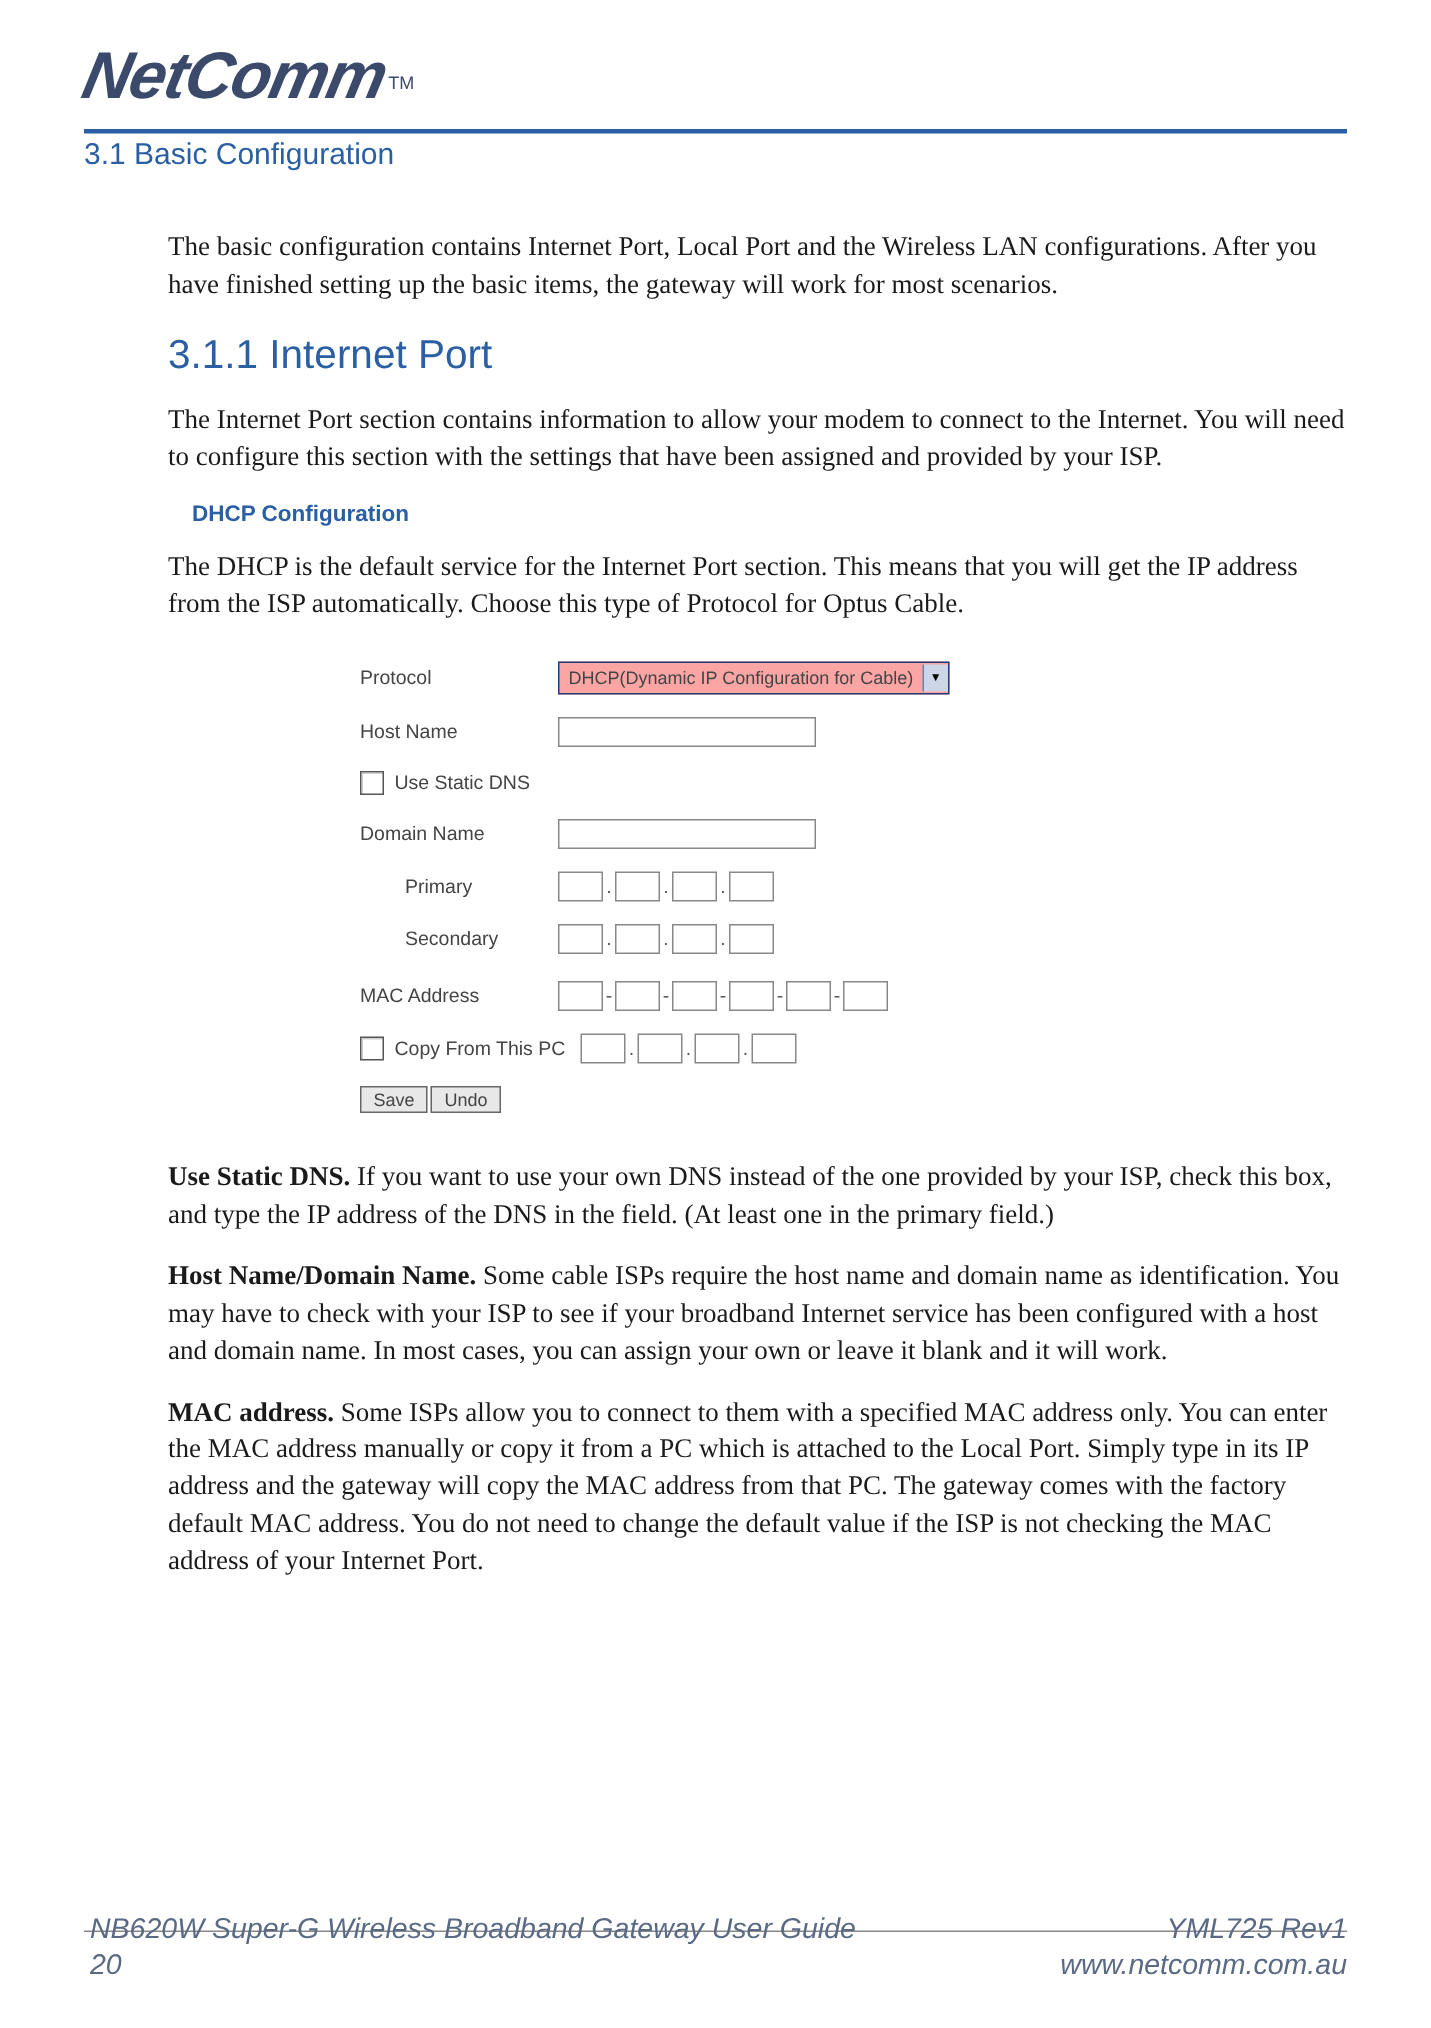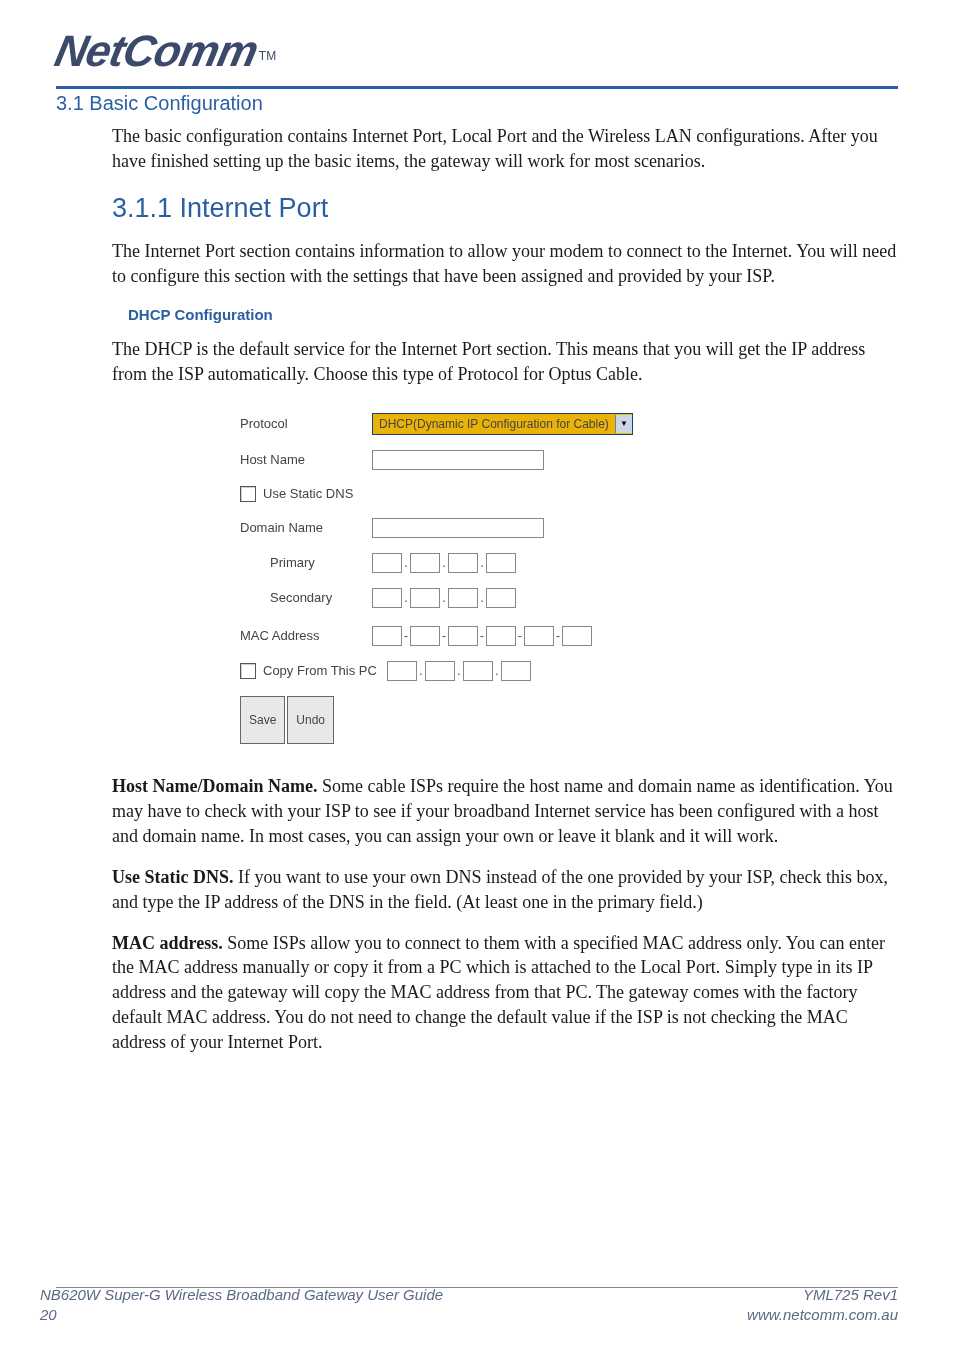--- a/index.html
+++ b/index.html
@@ -7,53 +7,53 @@
   .header{position:absolute;left:56px;top:26px;right:56px;}
   .logo{font-family:Impact,'Arial Black',sans-serif;font-style:italic;font-weight:900;
         font-size:44px;letter-spacing:-1px;color:#3b4a6b;display:inline-block;
         transform:skewX(-12deg);}
   .tm{font-family:Arial,sans-serif;font-style:normal;font-size:12px;vertical-align:super;
       color:#3b4a6b;margin-left:2px;}
   .rule{position:absolute;left:56px;right:56px;top:86px;height:0;
         border-top:3px solid #2a5fa3;}
   .h1{position:absolute;left:56px;top:92px;font-family:'Trebuchet MS','Segoe UI',sans-serif;
       font-size:20px;color:#2a5fa3;font-weight:400;}
-  .body{position:absolute;left:112px;right:56px;top:124px;font-size:18px;line-height:1.38;
+  .body{position:absolute;left:112px;right:56px;top:152px;font-size:18px;line-height:1.38;
         color:#1a1a1a;}
   .body p{margin:0 0 16px 0;}
   .h2{font-family:'Trebuchet MS','Segoe UI',sans-serif;font-size:27px;color:#2a5fa3;
       margin:10px 0 12px 0;font-weight:400;}
   .h3{font-family:'Trebuchet MS','Segoe UI',sans-serif;font-size:15px;color:#2a5fa3;
       margin:4px 0 12px 16px;font-weight:700;}
   .bold-lead{font-weight:700;}
   
   .panel{margin:26px 0 30px 128px;width:480px;font-family:Tahoma,Arial,sans-serif;
          font-size:13px;color:#444;}
   .row{display:flex;align-items:center;margin:15px 0;}
   .lab{width:132px;}
   .indent{padding-left:30px;width:102px;}
   .sel{display:flex;align-items:center;border:1px solid #1f3d7a;height:20px;
-       background:#eab308;font-size:12px;}
+       background:#fca5a5;font-size:12px;}
   .sel-txt{padding:0 6px;white-space:nowrap;}
   .sel-btn{width:16px;height:18px;background:#cdd6e6;border-left:1px solid #6b7fa6;
            display:flex;align-items:center;justify-content:center;font-size:8px;color:#000;}
   .txt{border:1px solid #888;background:#fff;height:18px;width:170px;}
   .sm{width:28px;height:18px;border:1px solid #888;background:#fff;display:inline-block;}
   .sep{display:inline-block;width:8px;text-align:center;color:#555;}
   .cb{width:14px;height:14px;border:1px solid #555;margin-right:7px;background:#fff;
       box-shadow:inset 1px 1px 0 #cfcfcf;}
   .btns{margin-top:14px;}
   .btn{display:inline-block;border:1px solid #666;background:#e8e8e8;
-       padding:15px 8px;font-size:12px;margin-right:2px;}
+       padding:0 8px;font-size:12px;margin-right:2px;}
   
   .frule{position:absolute;left:56px;right:56px;bottom:64px;height:0;
          border-top:1px solid #888;}
-  .footer{position:absolute;left:40px;right:56px;bottom:28px;
+  .footer{position:absolute;left:60px;right:56px;bottom:28px;
           font-family:'Trebuchet MS','Segoe UI',sans-serif;font-style:italic;
-          font-size:15px;color:#5a6a85;display:flex;justify-content:space-between;
+          font-size:19px;color:#5a6a85;display:flex;justify-content:space-between;
           align-items:flex-start;}
   .footer .l,.footer .r{line-height:1.3;}
   .footer .r{text-align:right;}
 </style>
 </head>
 <body>
 
 <div class="page">
   <div class="header">
     <span class="logo">NetComm</span><span class="tm">TM</span>
@@ -134,23 +134,23 @@
           <span class="sep">.</span>
           <span class="sm"></span>
           <span class="sep">.</span>
           <span class="sm"></span>
       </div>
       <div class="btns">
         <span class="btn">Save</span><span class="btn">Undo</span>
       </div>
     </div>
 
+    <p><span class="bold-lead">Use Static DNS.</span><span> If you want to use your own DNS instead of the one provided by your ISP, check this box, and type the IP address of the DNS in the field. (At least one in the primary field.)</span></p>
+
     <p><span class="bold-lead">Host Name/Domain Name.</span><span> Some cable ISPs require the host name and domain name as identification.  You may have to check with your ISP to see if your broadband Internet service has been configured with a host and domain name. In most cases, you can assign your own or leave it blank and it will work.</span></p>
-
-    <p><span class="bold-lead">Use Static DNS.</span><span> If you want to use your own DNS instead of the one provided by your ISP, check this box, and type the IP address of the DNS in the field. (At least one in the primary field.)</span></p>
 
     <p><span class="bold-lead">MAC address.</span><span> Some ISPs allow you to connect to them with a specified MAC address only. You can enter the MAC address manually or copy it from a PC which is attached to the Local Port.  Simply type in its IP address and the gateway will copy the MAC address from that PC. The gateway comes with the factory default MAC address.  You do not need to change the default value if the ISP is not checking the MAC address of your Internet Port.</span></p>
   </div>
 
   <div class="frule"></div>
   <div class="footer">
     <div class="l">
       <div>NB620W Super-G Wireless Broadband  Gateway User Guide</div>
       <div>20</div>
     </div>

